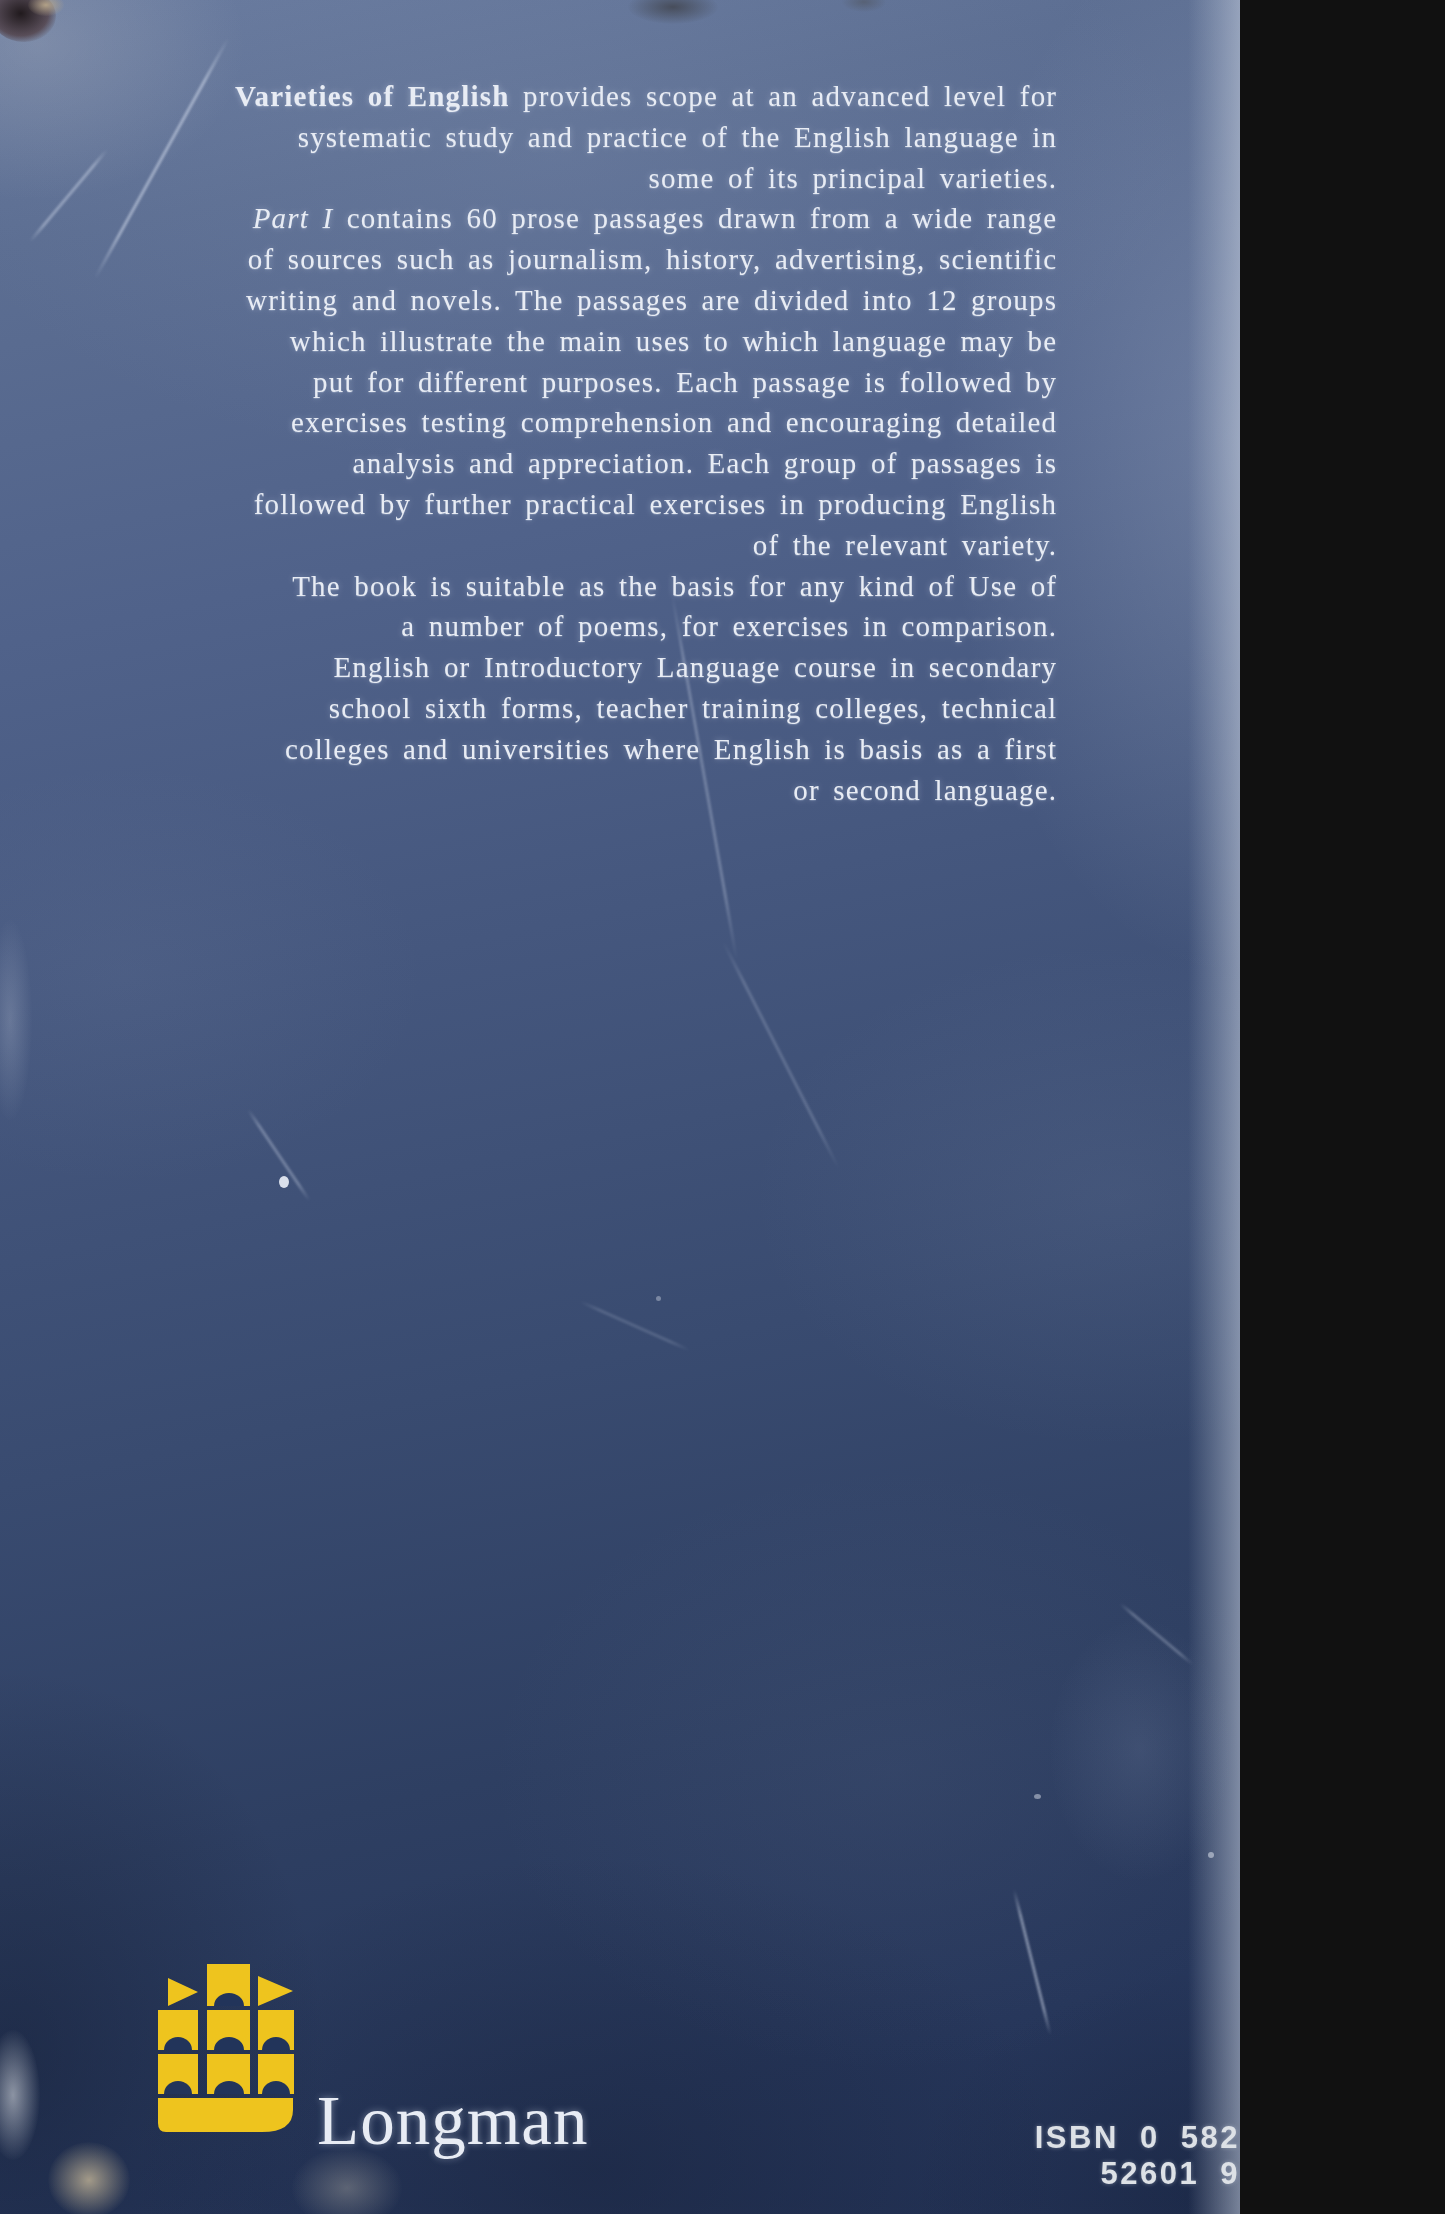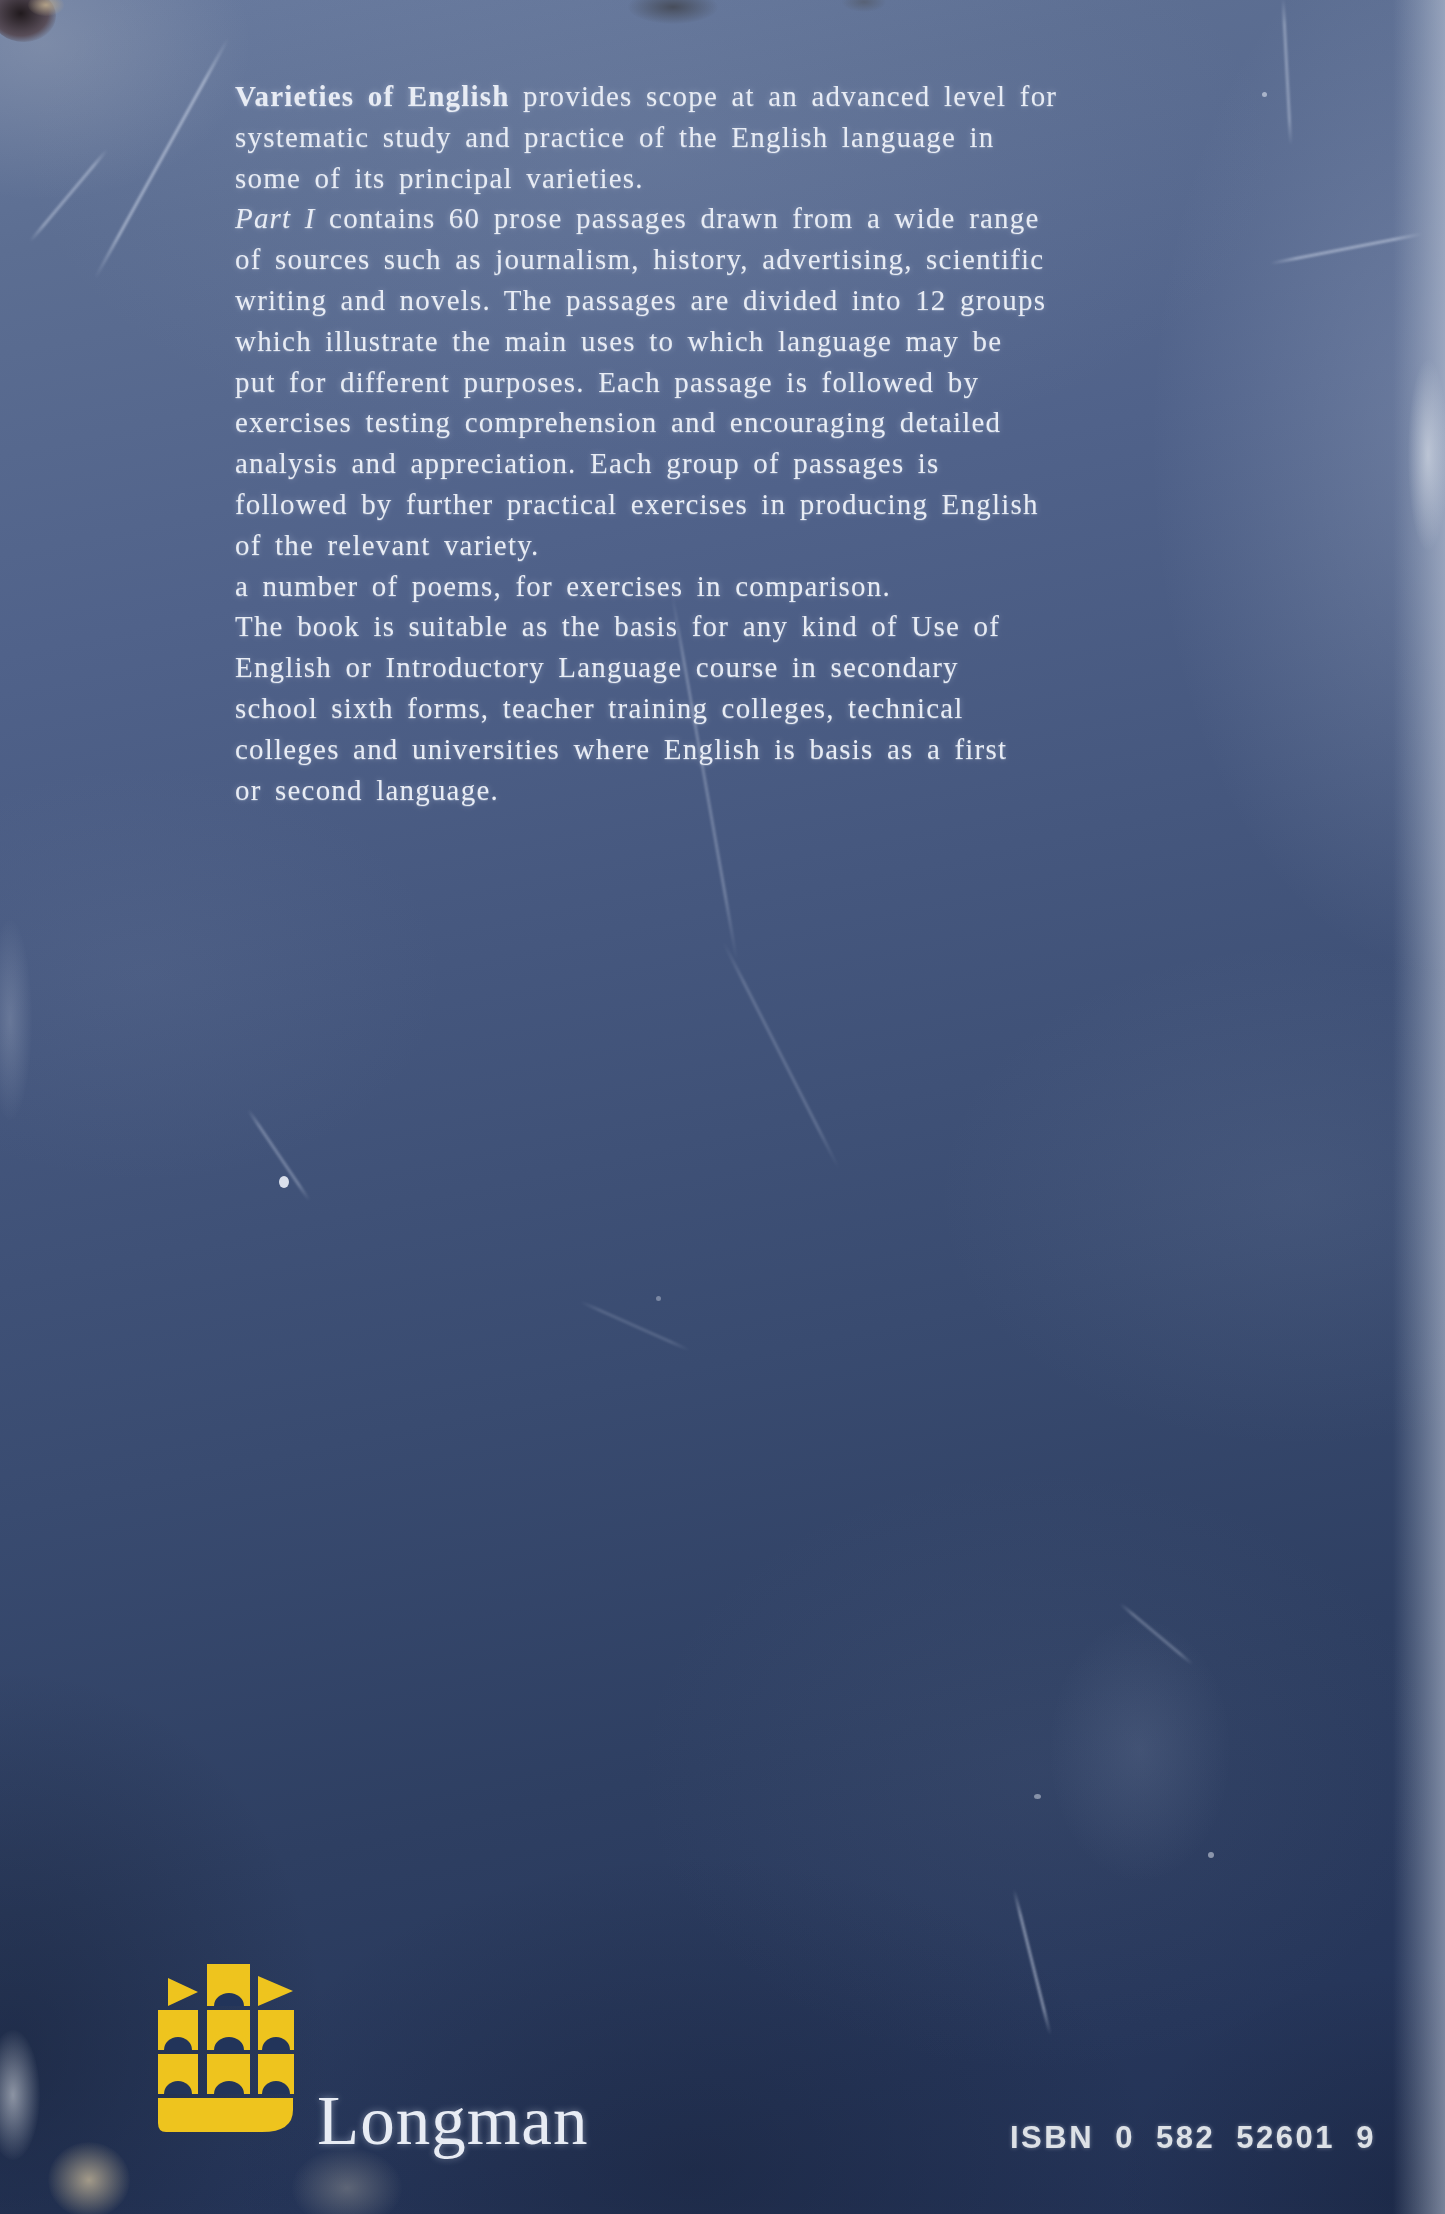--- a/index.html
+++ b/index.html
@@ -1,17 +1,17 @@
 <!DOCTYPE html>
 <html style="--cover-blue: #3e5078; --logo-yellow: #eec41e; --text-white: #e8ecf4; --isbn-white: #dde1e6; --dome-navy: #22345a;"><head>
 <meta charset="utf-8">
 <style>
   html,body{margin:0;padding:0;background:#111;}
-  .stage{position:relative;width:1445px;height:2214px;overflow:hidden;
-         font-family:"Liberation Serif","DejaVu Serif",serif;}
+  .stage{position:relative;width:1240px;height:2214px;overflow:hidden;
+         font-family:"Liberation Serif","DejaVu Serif",serif;text-align:right;}
   
   .cover{position:absolute;inset:0;
     background:linear-gradient(168deg,#687a9e 0%,#5c6e92 10%,#50628a 26%,#45577e 42%,#394b70 60%,#2e3f62 76%,#26365a 90%,#223154 100%);}
   .mottle{position:absolute;inset:0;background-image:
     radial-gradient(ellipse 320px 240px at 3% 2%, rgba(185,190,200,.28), transparent 65%),
     radial-gradient(ellipse 420px 760px at 100% 20%, rgba(178,190,212,.30), transparent 70%),
     radial-gradient(ellipse 900px 460px at 45% 7%, rgba(150,165,195,.16), transparent 70%),
     radial-gradient(ellipse 520px 360px at 90% 54%, rgba(140,155,185,.12), transparent 70%),
     radial-gradient(ellipse 430px 300px at 10% 44%, rgba(130,145,175,.10), transparent 70%),
     radial-gradient(ellipse 560px 420px at 72% 80%, rgba(120,135,165,.10), transparent 72%),
@@ -83,22 +83,22 @@
       <div class="blurb-line">some of its principal varieties.</div>
       <div class="blurb-line"><i>Part I</i> contains 60 prose passages drawn from a wide range</div>
       <div class="blurb-line">of sources such as journalism, history, advertising, scientific</div>
       <div class="blurb-line">writing and novels. The passages are divided into 12 groups</div>
       <div class="blurb-line">which illustrate the main uses to which language may be</div>
       <div class="blurb-line">put for different purposes. Each passage is followed by</div>
       <div class="blurb-line">exercises testing comprehension and encouraging detailed</div>
       <div class="blurb-line">analysis and appreciation. Each group of passages is</div>
       <div class="blurb-line">followed by further practical exercises in producing English</div>
       <div class="blurb-line">of the relevant variety.</div>
+      <div class="blurb-line">The book is suitable as the basis for any kind of Use of</div>
       <div class="blurb-line">a number of poems, for exercises in comparison.</div>
-      <div class="blurb-line">The book is suitable as the basis for any kind of Use of</div>
       <div class="blurb-line">English or Introductory Language course in secondary</div>
       <div class="blurb-line">school sixth forms, teacher training colleges, technical</div>
       <div class="blurb-line">colleges and universities where English is basis as a first</div>
       <div class="blurb-line">or second language.</div>
     </div>
 
   <svg class="logo" viewBox="0 0 136 172" aria-hidden="true">
     <g fill="var(--logo-yellow,#eec41e)">
       <path d="M10,16 L40,30 L10,44 Z"></path>
       <path d="M100,14 L135,29 L100,44 Z"></path>

